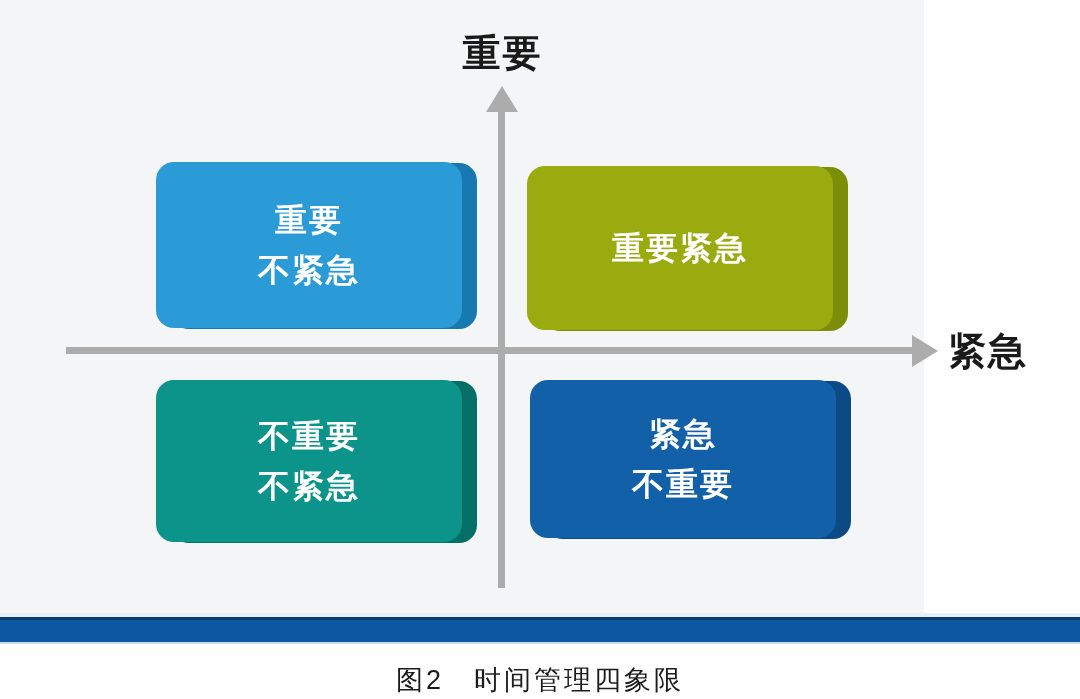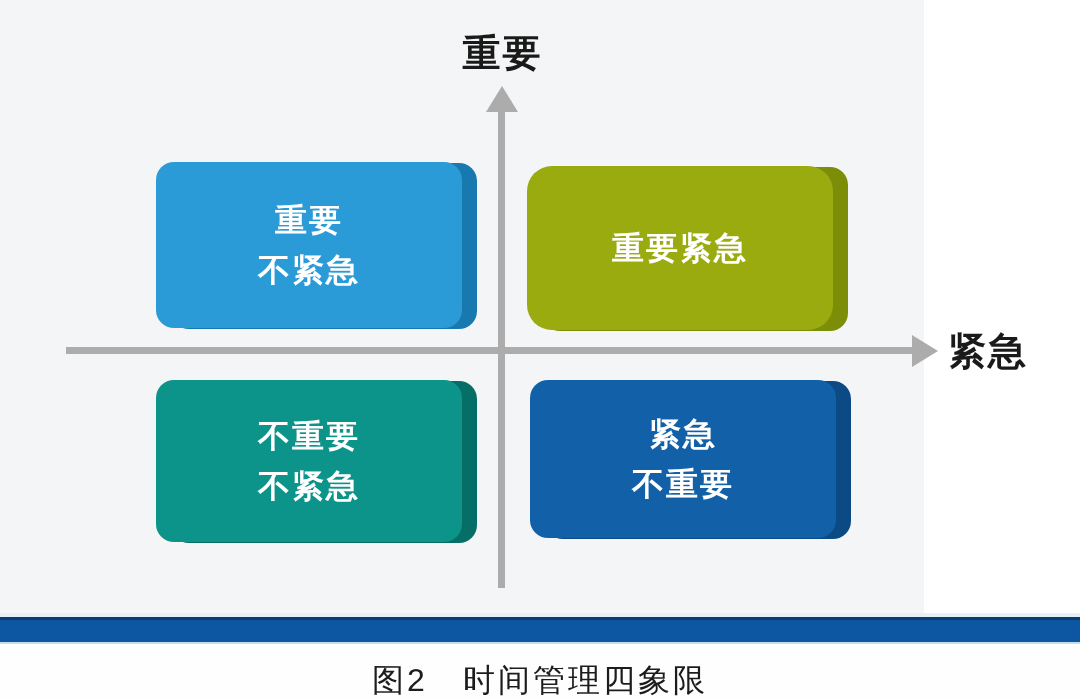--- a/index.html
+++ b/index.html
@@ -100,21 +100,21 @@
     position: absolute;
     left: 0; top: 644px;
     width: 1080px; height: 55px;
     background: #fefefe;
     display: flex;
     align-items: flex-end;
     justify-content: center;
   }
   .caption {
     color: #1c1c1c;
-    font-size: 32px;
+    font-size: 27px;
     font-weight: normal;
     letter-spacing: 3px;
     line-height: 38px;
     padding-bottom: 0px;
     white-space: nowrap;
   }
 </style>
 </head>
 <body>
 
@@ -131,21 +131,21 @@
   <div class="quad q-tl">
     <div class="quad-back" style="background-color: rgb(24, 121, 177);"></div>
     <div class="quad-face" style="background-color: rgb(43, 155, 215);">
       <span>重要</span>
       <span>不紧急</span>
     </div>
   </div>
 
   <div class="quad q-tr">
     <div class="quad-back" style="background-color: rgb(124, 141, 8);"></div>
-    <div class="quad-face" style="background-color: rgb(154, 171, 16); border-radius: 25px;">
+    <div class="quad-face" style="background-color: rgb(154, 171, 16);">
       <span>重要紧急</span>
 
     </div>
   </div>
 
   <div class="quad q-bl">
     <div class="quad-back" style="background-color: rgb(5, 110, 102);"></div>
     <div class="quad-face" style="background-color: rgb(13, 148, 138);">
       <span>不重要</span>
       <span>不紧急</span>

